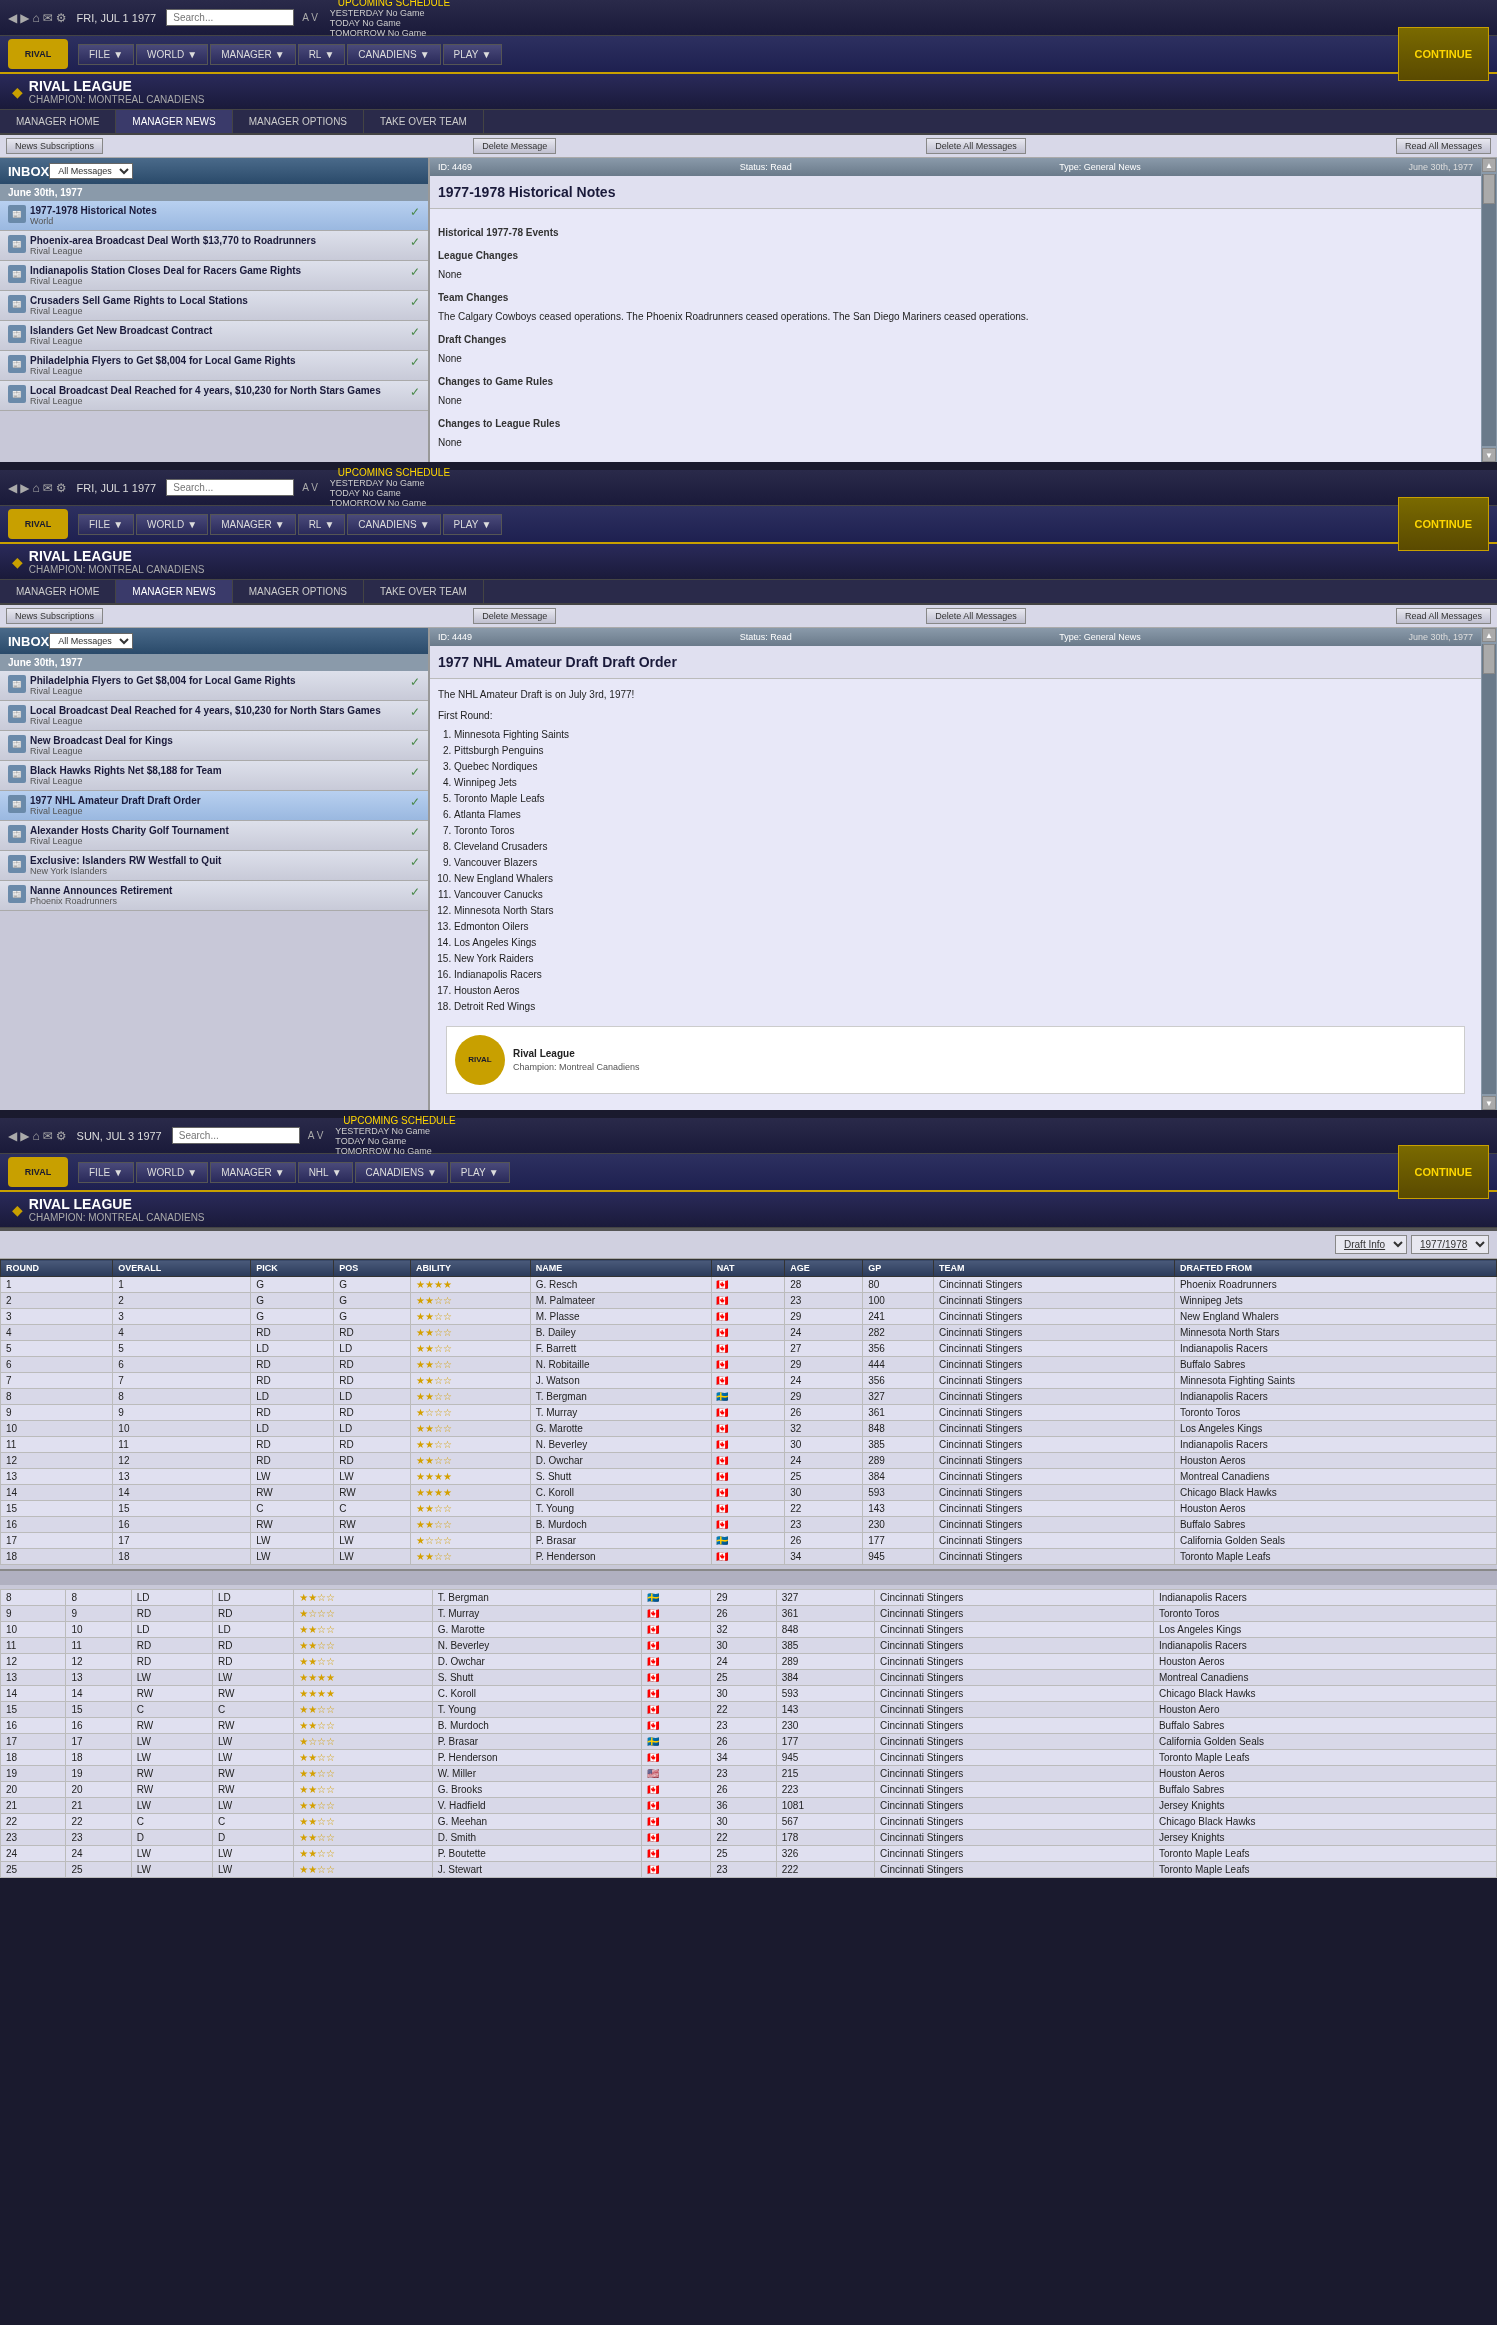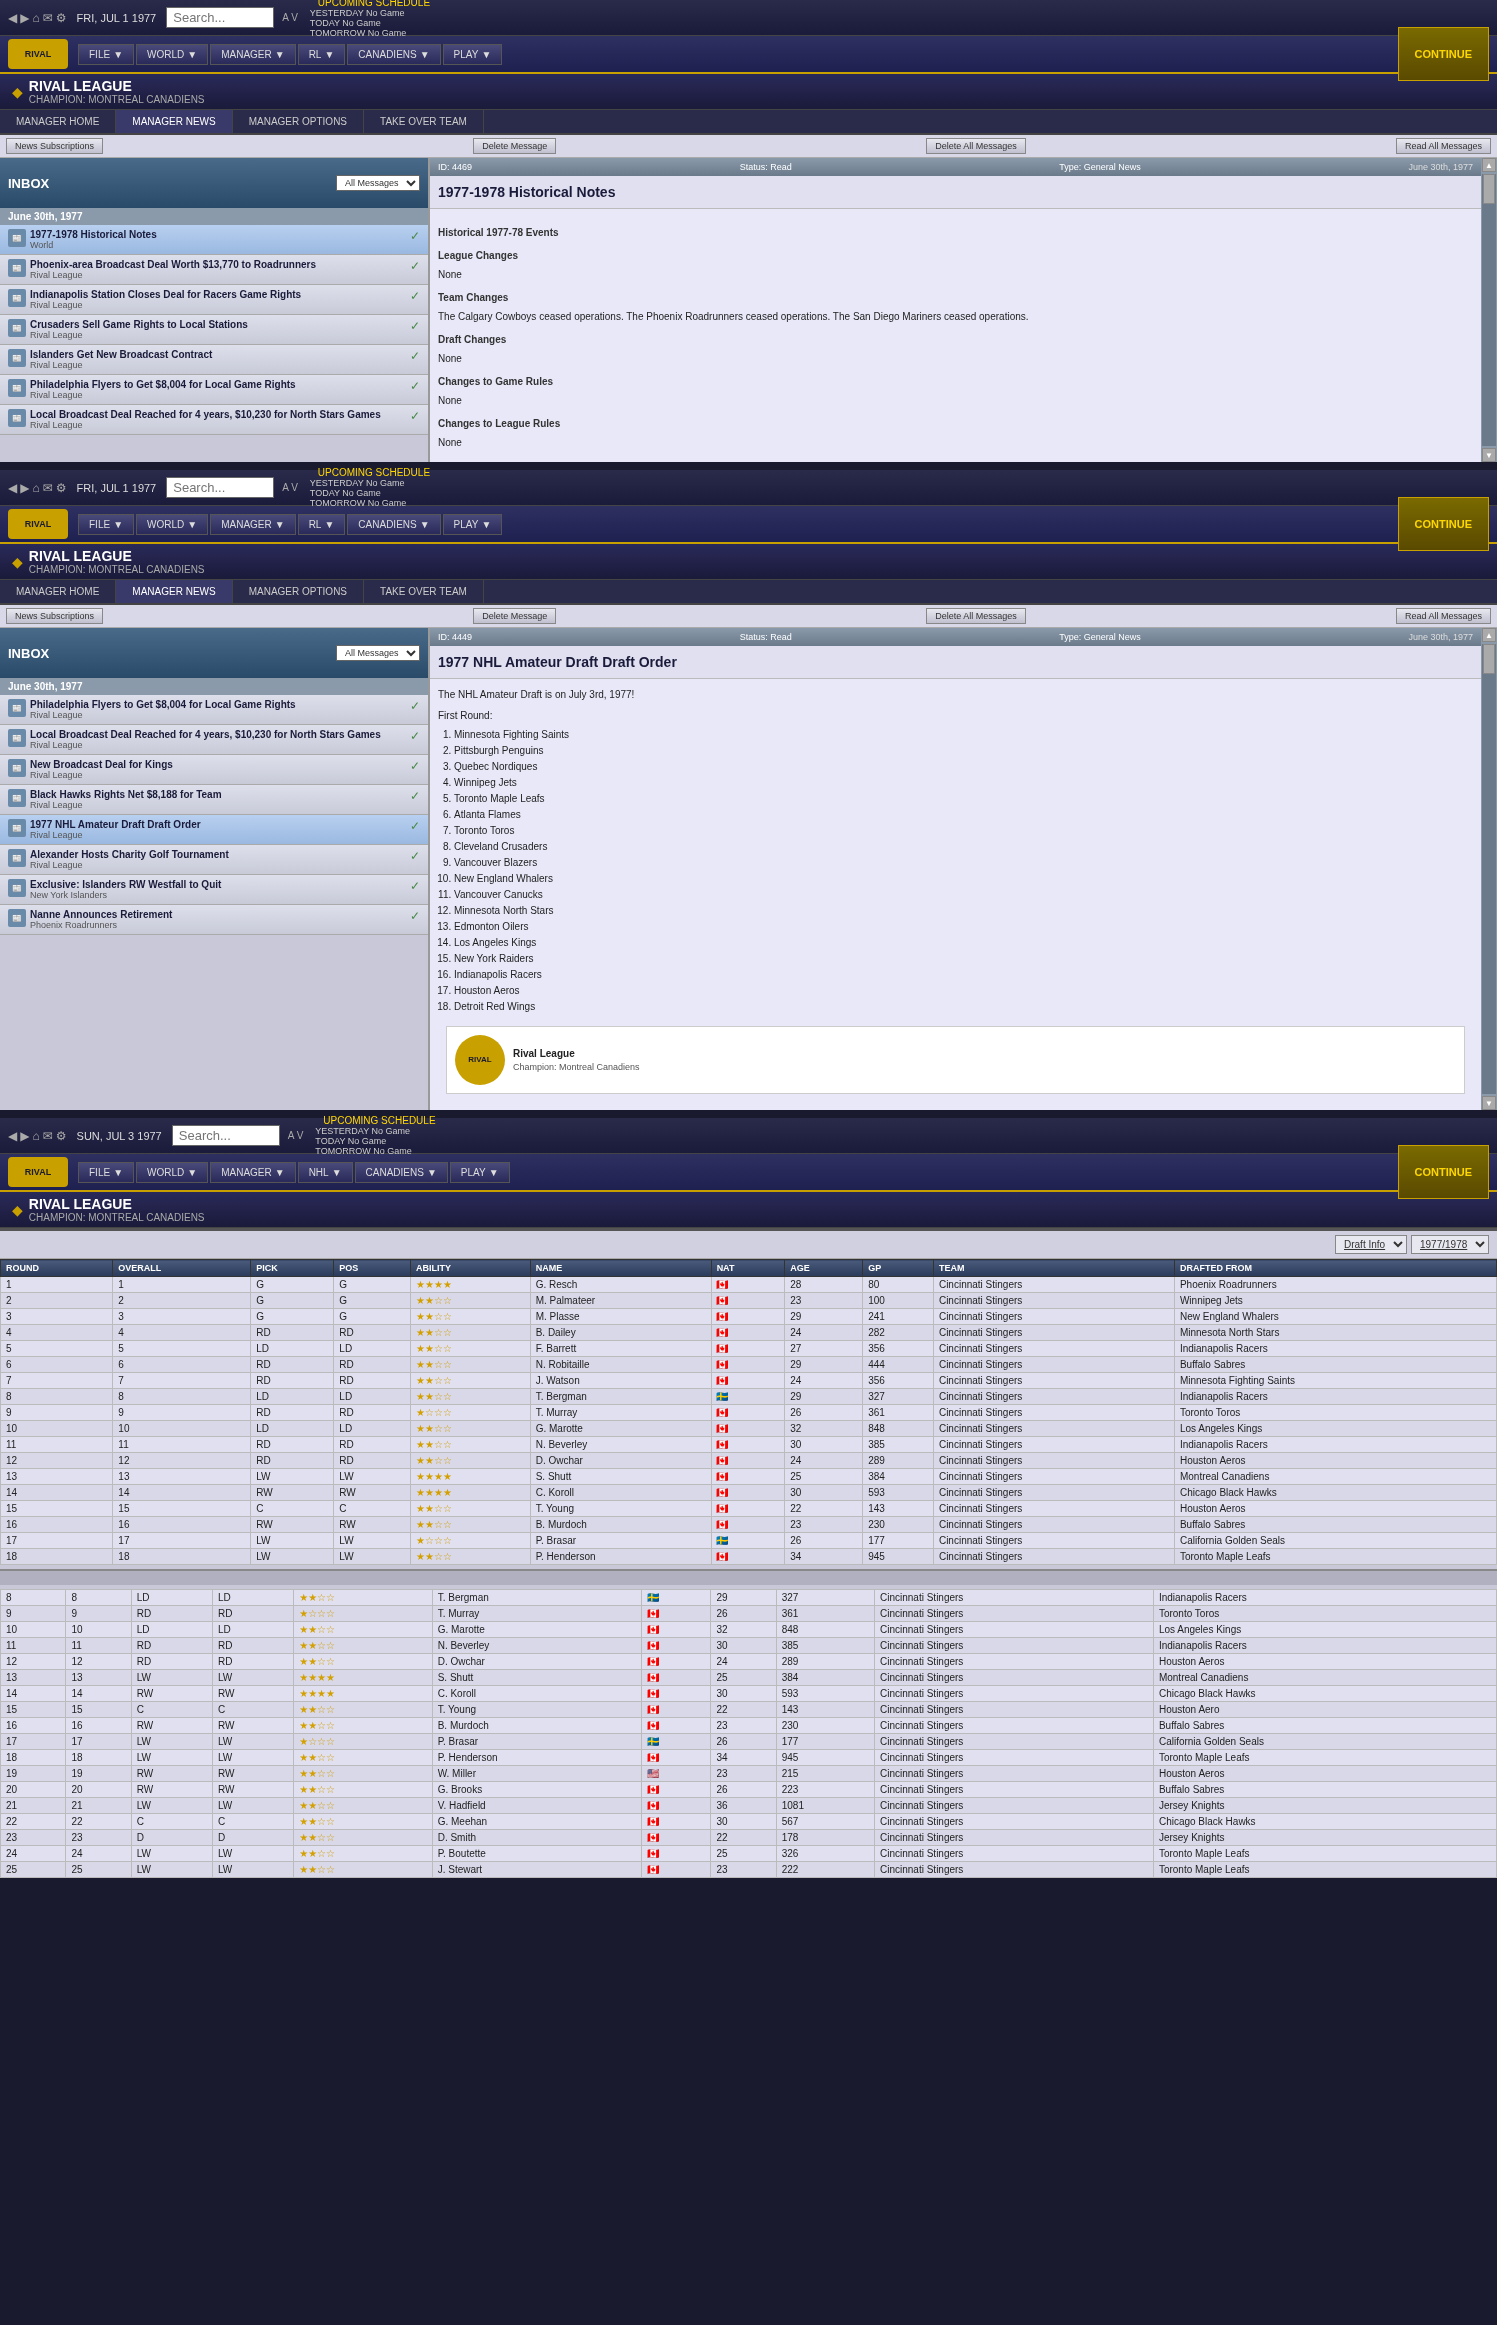--- a/index.html
+++ b/index.html
@@ -10,21 +10,21 @@
       background: linear-gradient(180deg, #2a2a4a 0%, #1a1a3a 100%);
       border-bottom: 1px solid #444;
       display: flex;
       align-items: center;
       padding: 4px 8px;
       height: 36px;
     }
     .nav-arrows { display: flex; gap: 3px; align-items: center; }
     .nav-arrow { color: #aaa; font-size: 12px; cursor: pointer; }
     .nav-date { color: #ddd; font-size: 11px; margin: 0 10px; }
-    .nav-search { background: #fff; border: 1px solid #666; padding: 2px 6px; font-size: 13px; width: 108px; color: #333; }
+    .nav-search { background: #fff; border: 1px solid #666; padding: 2px 6px; font-size: 10px; width: 128px; color: #333; }
     .nav-av { color: #aaa; font-size: 10px; margin-left: 8px; }
     .upcoming-schedule { color: #ffd700; font-size: 10px; margin-left: 8px; }
     .schedule-lines { font-size: 9px; color: #ccc; }
 
     .main-nav {
       background: linear-gradient(180deg, #2d3060 0%, #1e2050 100%);
       display: flex;
       align-items: center;
       padding: 4px 8px;
       height: 38px;
@@ -65,24 +65,24 @@
       background: #d0d0e0;
     }
 
     .inbox-list {
       width: 430px;
       background: #c8c8d8;
       border-right: 2px solid #999;
     }
     .inbox-header {
       background: linear-gradient(180deg, #4a6a8a 0%, #2a4a6a 100%);
-      padding: 17px 8px;
+      padding: 5px 8px;
       display: flex;
       align-items: center;
-      justify-content: space-between;
+      justify-content: flex-start;
     }
     .inbox-title { font-size: 13px; font-weight: bold; color: #fff; }
     .inbox-filter { font-size: 9px; background: #fff; border: 1px solid #666; padding: 1px 4px; color: #333; }
 
     .inbox-date { background: #8a9aaa; padding: 3px 8px; font-size: 10px; color: #fff; font-weight: bold; }
 
     .msg-item { 
       background: linear-gradient(180deg, #dde0eb 0%, #c8cad8 100%);
       border-bottom: 1px solid #aaa;
       padding: 4px 8px;

